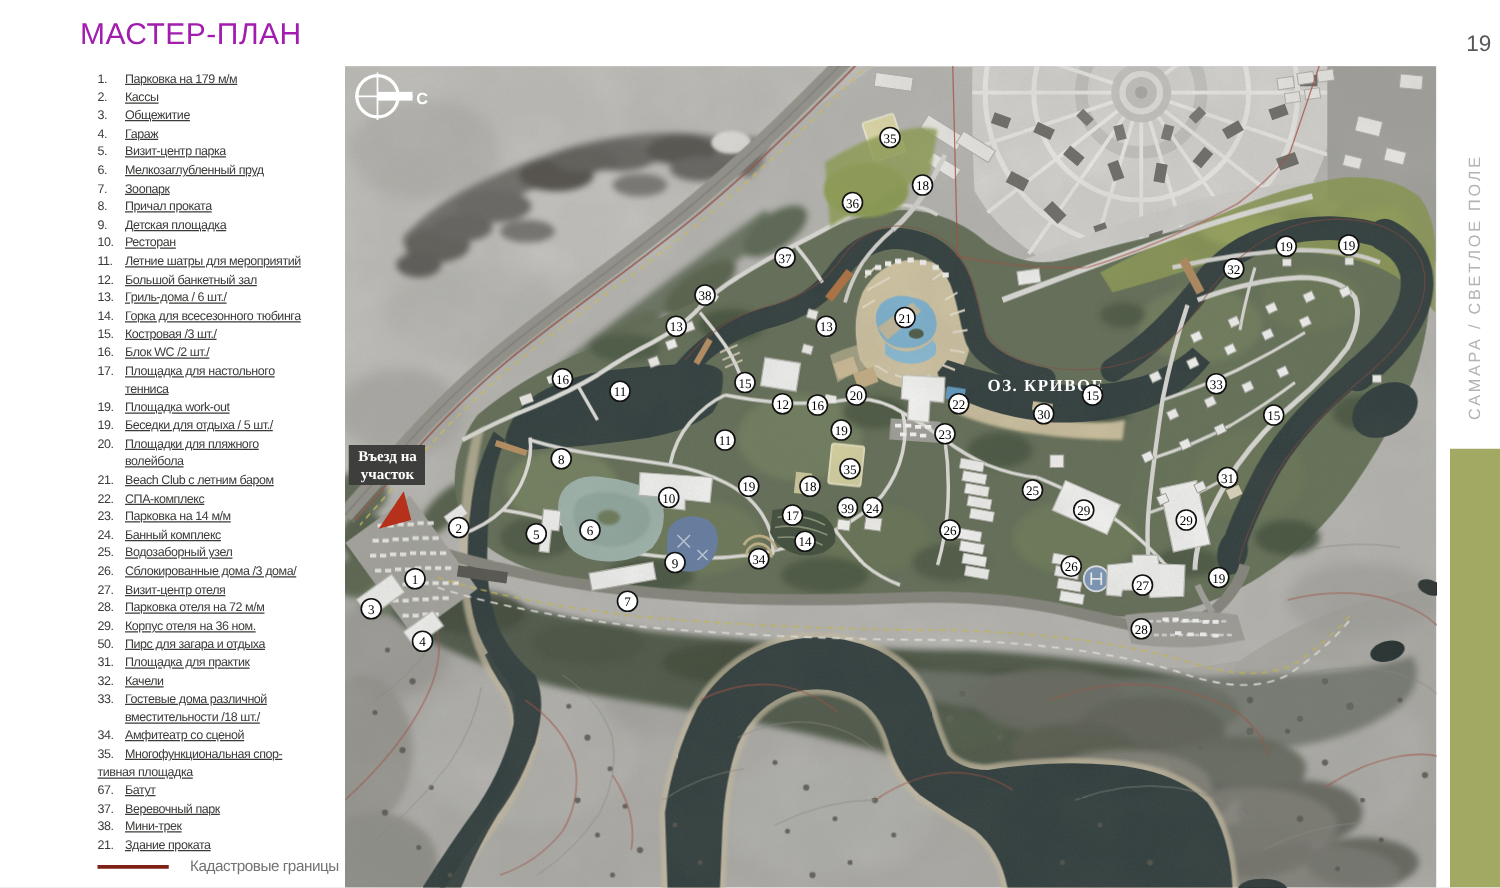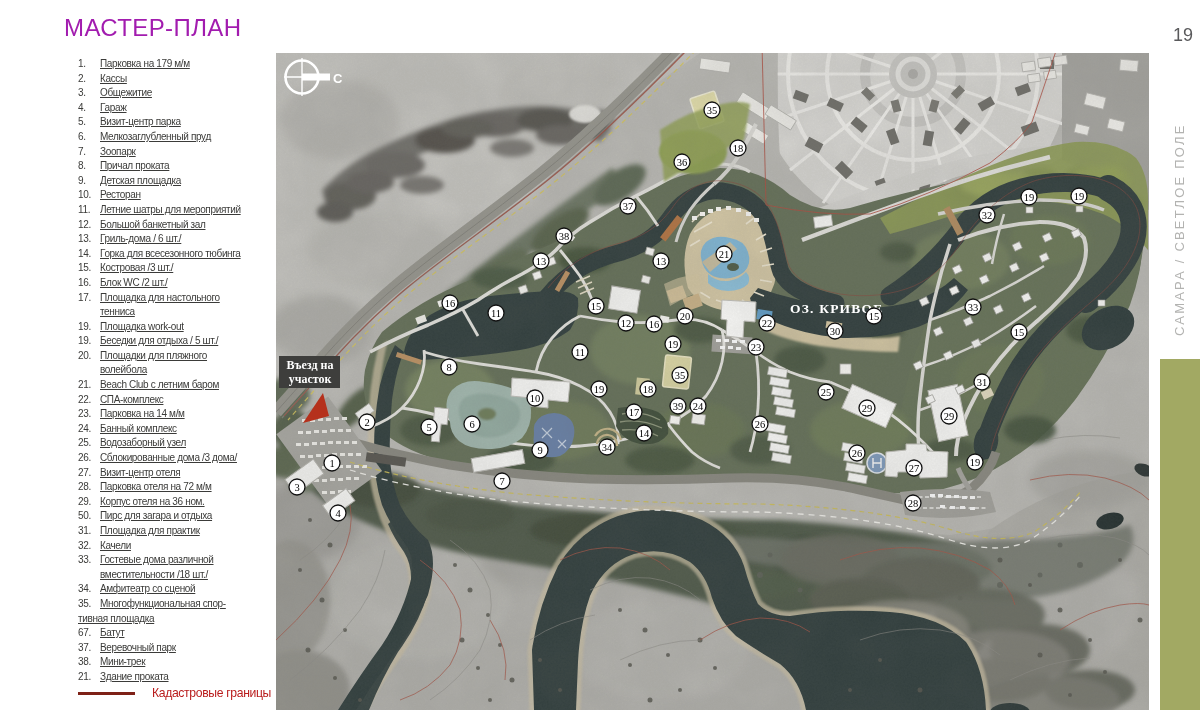--- a/index.html
+++ b/index.html
@@ -4,21 +4,21 @@
 <style>
   html,body{margin:0;padding:0;background:#ffffff;width:1200px;height:710px;overflow:hidden;}
   body{font-family:"Liberation Sans",sans-serif;position:relative;}
   .title{position:absolute;left:64px;top:14px;font-size:24px;letter-spacing:0.4px;color:#a21caf;}
   .legend{position:absolute;left:78px;top:57px;font-size:10px;letter-spacing:-0.35px;line-height:14.6px;color:#3b3b39;text-decoration:underline;}
   .legend .row{white-space:nowrap;}
   .num{display:inline-block;width:22px;}
   .ind{padding-left:22px;}
   .cad{position:absolute;left:78px;top:686px;width:200px;}
   .cadline{position:absolute;left:0px;top:6px;width:57px;height:3px;background:#7e2117;}
-  .cadtext{position:absolute;left:74px;top:0px;font-size:12.2px;letter-spacing:-0.35px;color:#b91c1c;white-space:nowrap;}
+  .cadtext{position:absolute;left:74px;top:0px;font-size:12.2px;letter-spacing:-0.35px;color:#737373;white-space:nowrap;}
   .pagenum{position:absolute;left:1173px;top:25px;font-size:18px;color:#59595b;}
   .sidetext{position:absolute;left:1172px;top:336px;transform:rotate(-90deg);transform-origin:0 0;font-size:13px;letter-spacing:2.2px;color:#b3b3b1;white-space:nowrap;}
   .oliveblock{position:absolute;left:1160px;top:359px;width:40px;height:351px;background:#a2a963;}
   .mapwrap{position:absolute;left:276px;top:53px;width:873px;height:657px;}
 </style>
 </head>
 <body>
 
 <div class="title">МАСТЕР-ПЛАН</div>
 

